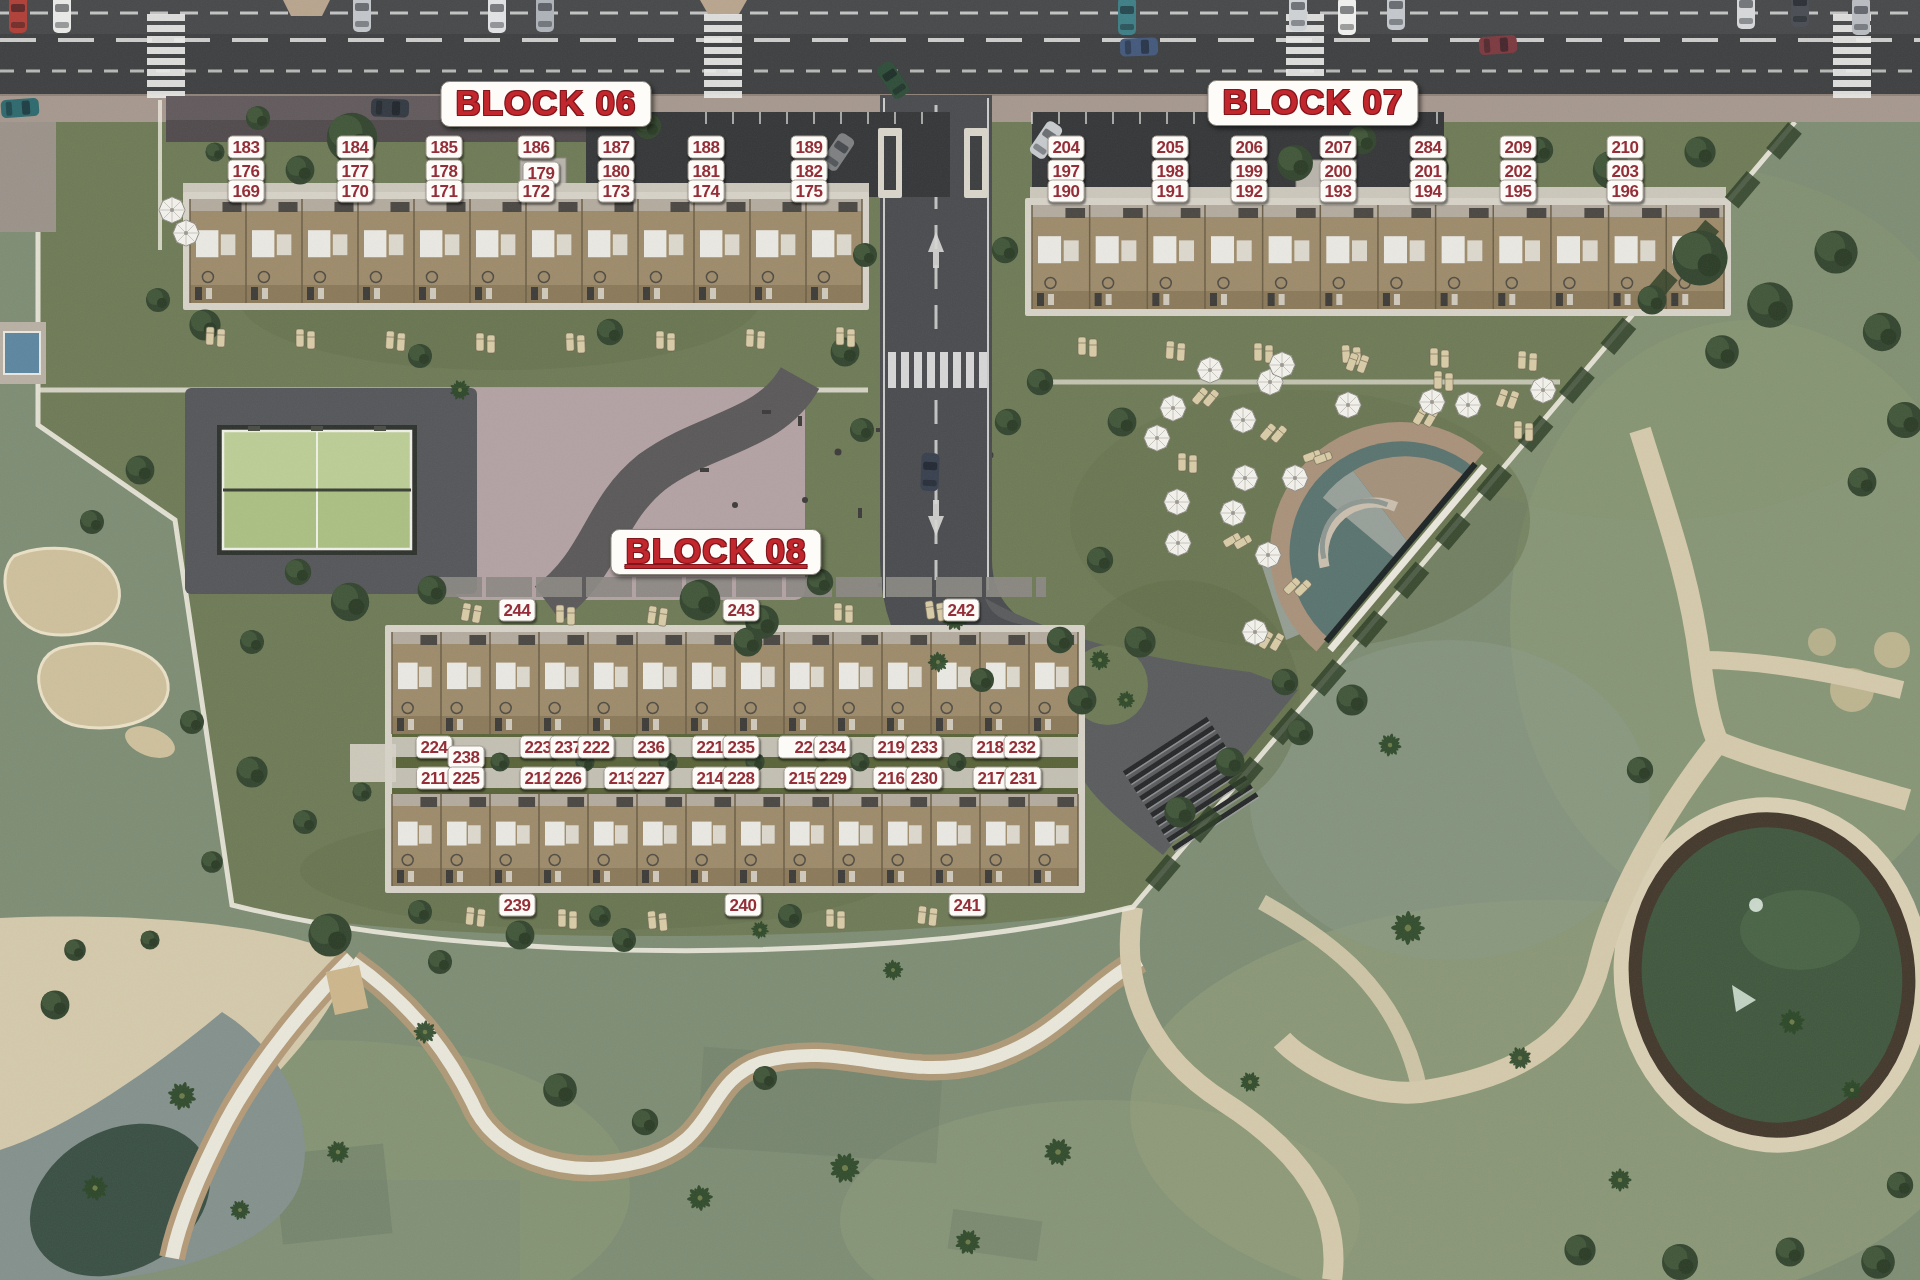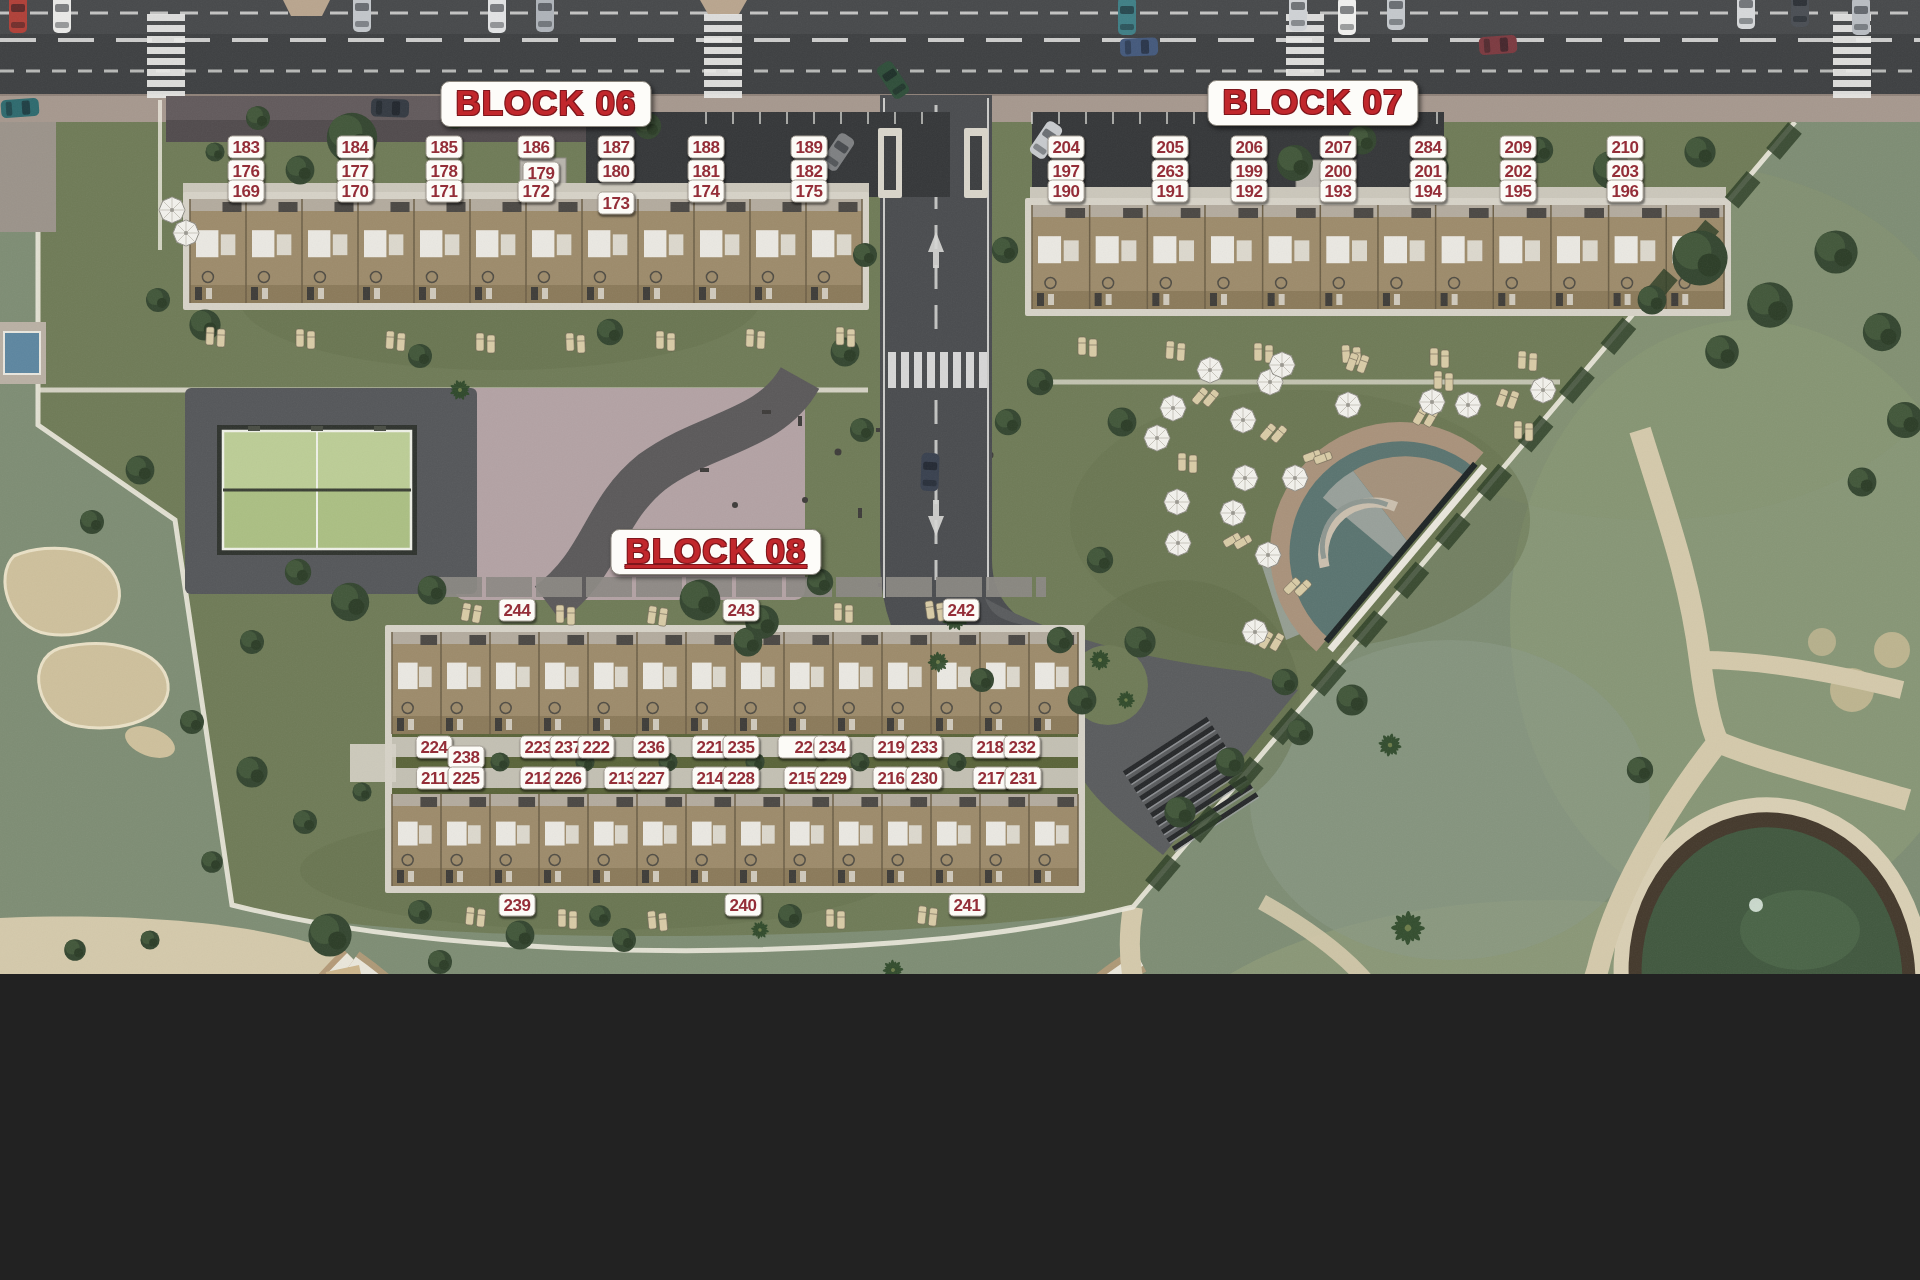--- a/index.html
+++ b/index.html
@@ -1,16 +1,16 @@
 <!DOCTYPE html>
 <html><head>
 <meta charset="utf-8">
 <style>
   html,body{margin:0;padding:0;background:#222;}
-  #stage{position:relative;width:1920px;height:974px;overflow:hidden;
+  #stage{position:relative;width:1920px;height:1280px;overflow:hidden;
          font-family:"Liberation Sans","DejaVu Sans",sans-serif;background:#7e8d74;}
   #bg{position:absolute;left:0;top:0;width:1920px;height:1280px;}
   #labels{position:absolute;left:0;top:0;width:1920px;height:1280px;}
   .ulabel{position:absolute;transform:translate(-50%,-50%);
     background:#fcfbf7;border:1px solid #aaa49a;border-radius:5px;
     padding:0px 4px;color:#942e38;font-weight:700;font-size:17px;line-height:21px;
     letter-spacing:-0.5px;box-shadow:1px 2px 2px rgba(0,0,0,.45);white-space:nowrap;}
   .btitle{position:absolute;transform:translate(-50%,-50%);
     background:#fdfcf9;border:1px solid #8a857c;border-radius:9px;
     padding:1px 14px 3px 14px;color:#c1272c;font-weight:700;font-size:35px;line-height:40px;
@@ -958,32 +958,32 @@
       <div class="ulabel" style="left: 355px; top: 171px;">177</div>
       <div class="ulabel" style="left: 444px; top: 171px;">178</div>
       <div class="ulabel" style="left: 541px; top: 173px;">179</div>
       <div class="ulabel" style="left: 616px; top: 171px;">180</div>
       <div class="ulabel" style="left: 706px; top: 171px;">181</div>
       <div class="ulabel" style="left: 809px; top: 171px;">182</div>
       <div class="ulabel" style="left: 246px; top: 191px;">169</div>
       <div class="ulabel" style="left: 355px; top: 191px;">170</div>
       <div class="ulabel" style="left: 444px; top: 191px;">171</div>
       <div class="ulabel" style="left: 536px; top: 191px;">172</div>
-      <div class="ulabel" style="left: 616px; top: 191px; margin-top: 12px;">173</div>
+      <div class="ulabel" style="left: 616px; top: 191px;">173</div>
       <div class="ulabel" style="left: 706px; top: 191px;">174</div>
       <div class="ulabel" style="left: 809px; top: 191px;">175</div>
       <div class="ulabel" style="left: 1066px; top: 147px;">204</div>
       <div class="ulabel" style="left: 1170px; top: 147px;">205</div>
       <div class="ulabel" style="left: 1249px; top: 147px;">206</div>
       <div class="ulabel" style="left: 1338px; top: 147px;">207</div>
       <div class="ulabel" style="left: 1428px; top: 147px;">284</div>
       <div class="ulabel" style="left: 1518px; top: 147px;">209</div>
       <div class="ulabel" style="left: 1625px; top: 147px;">210</div>
       <div class="ulabel" style="left: 1066px; top: 171px;">197</div>
-      <div class="ulabel" style="left: 1170px; top: 171px;">263</div>
+      <div class="ulabel" style="left: 1170px; top: 171px;">198</div>
       <div class="ulabel" style="left: 1249px; top: 171px;">199</div>
       <div class="ulabel" style="left: 1338px; top: 171px;">200</div>
       <div class="ulabel" style="left: 1428px; top: 171px;">201</div>
       <div class="ulabel" style="left: 1518px; top: 171px;">202</div>
       <div class="ulabel" style="left: 1625px; top: 171px;">203</div>
       <div class="ulabel" style="left: 1066px; top: 191px;">190</div>
       <div class="ulabel" style="left: 1170px; top: 191px;">191</div>
       <div class="ulabel" style="left: 1249px; top: 191px;">192</div>
       <div class="ulabel" style="left: 1338px; top: 191px;">193</div>
       <div class="ulabel" style="left: 1428px; top: 191px;">194</div>

